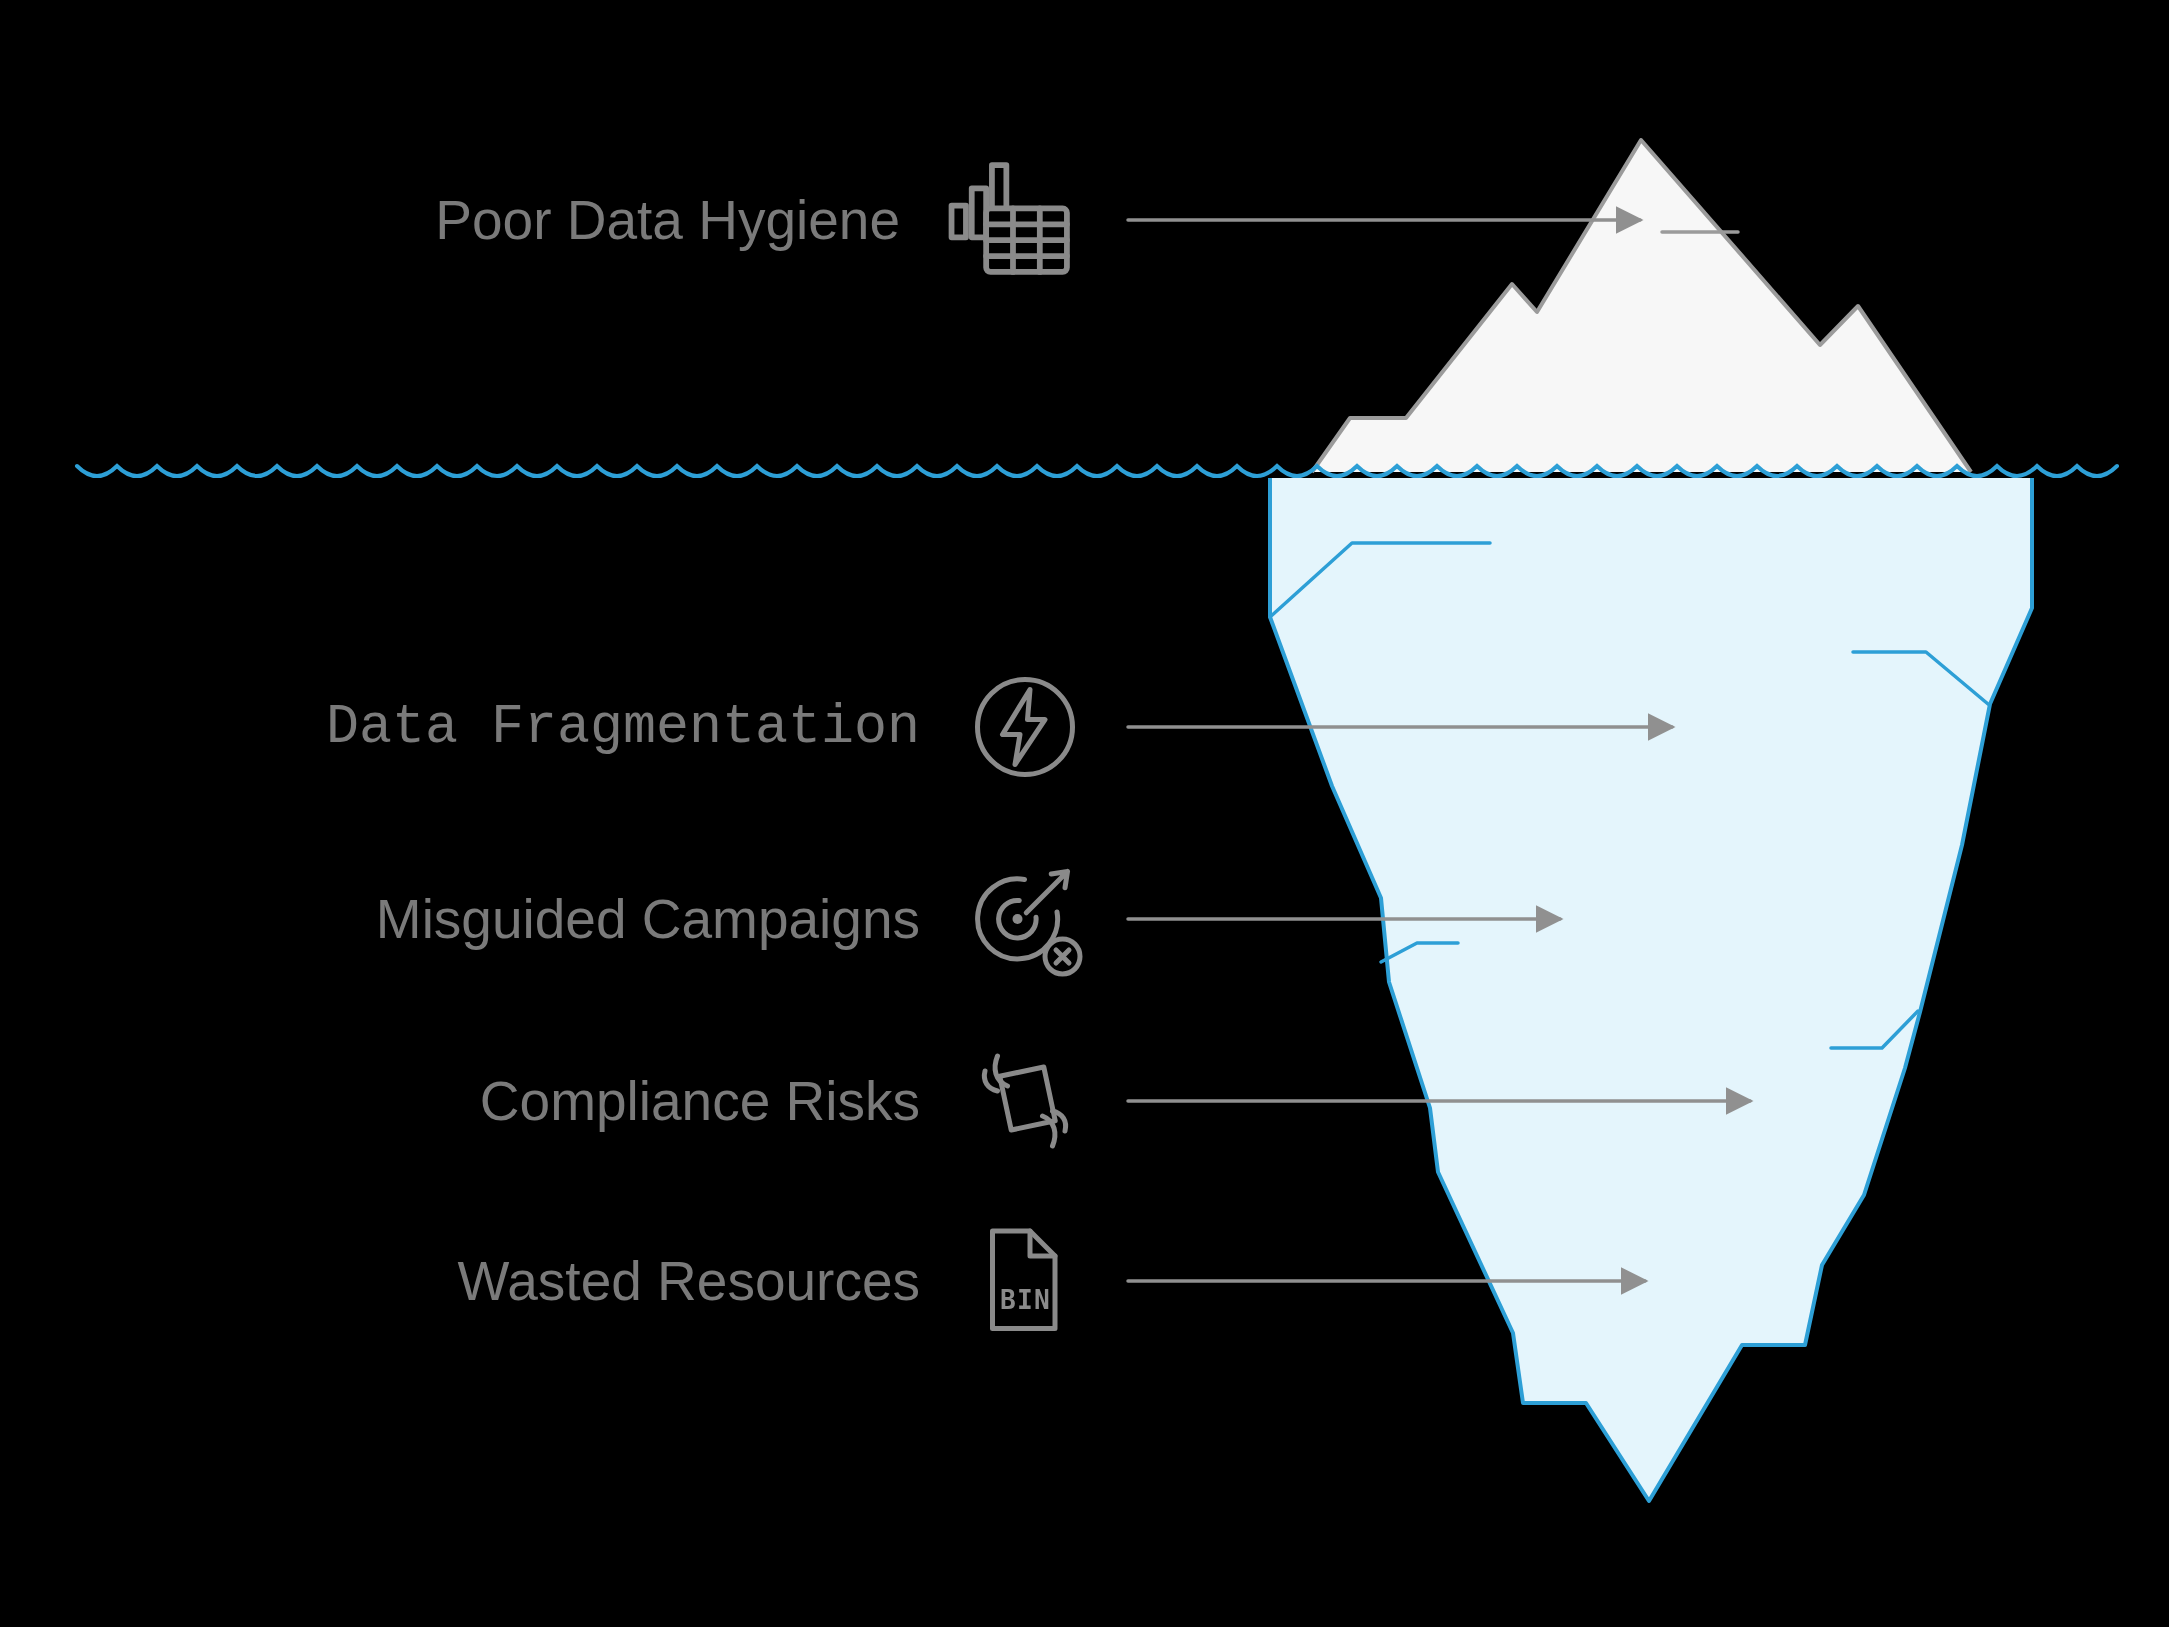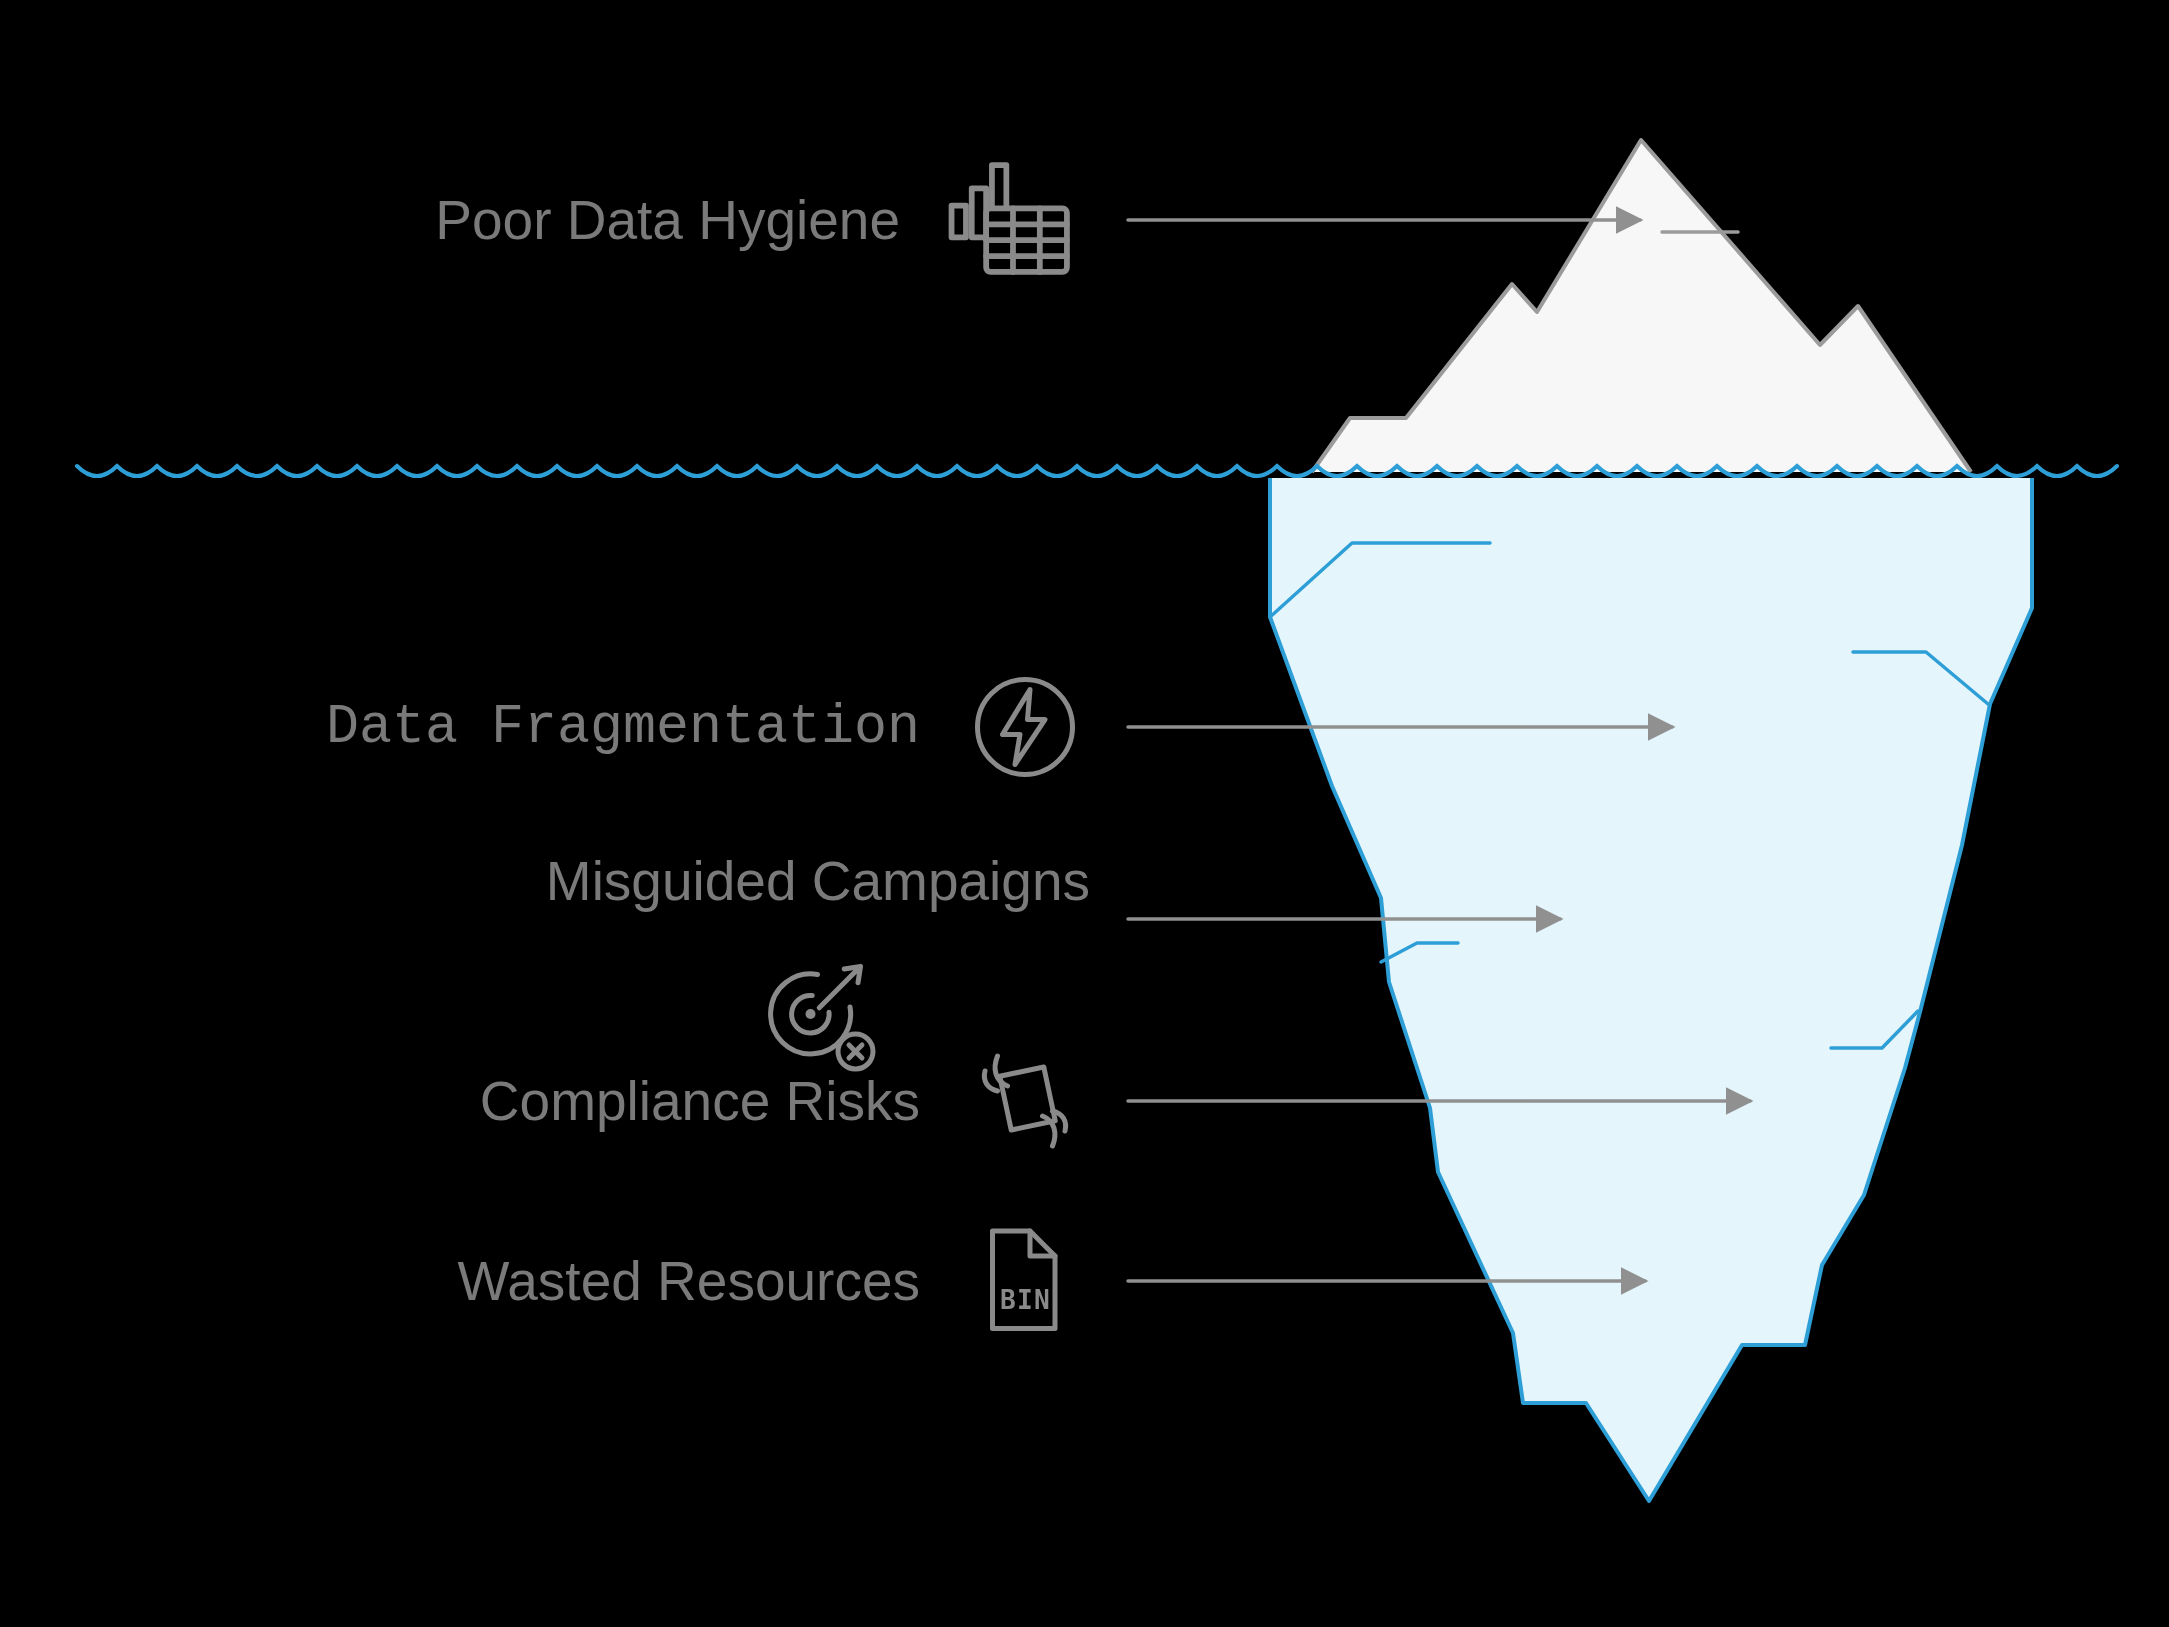--- a/index.html
+++ b/index.html
@@ -6,21 +6,21 @@
   .canvas{
     position:relative;width:2154px;height:1627px;background:#000;
     font-family:"Liberation Sans",sans-serif;overflow:hidden;
   }
   .layer{position:absolute;left:0;top:0;}
   .label-row{position:absolute;right:1064px;display:flex;align-items:center;gap:40px;}
   .label-text{color:#7A7A7A;font-size:55px;white-space:nowrap;line-height:1;}
   .icon{display:block;flex:0 0 auto;}
   .row-1{top:145px;height:150px;}
   .row-2{top:662px;height:130px;font-family:Liberation Mono, monospace;}
-  .row-3{top:854px;height:130px;flex-direction:column;}
+  .row-3{top:854px;height:130px;}
   .row-4{top:1036px;height:130px;}
   .row-5{top:1216px;height:130px;}
   .stroke-icon{fill:none;stroke:#8A8A8A;stroke-width:2;stroke-linecap:round;stroke-linejoin:round;}
   .bin-text{font-family:"DejaVu Sans Mono",monospace;font-weight:bold;font-size:10.5px;fill:#8A8A8A;letter-spacing:0.5px;}
 </style>
 </head>
 <body>
 
 <div class="canvas">
 

